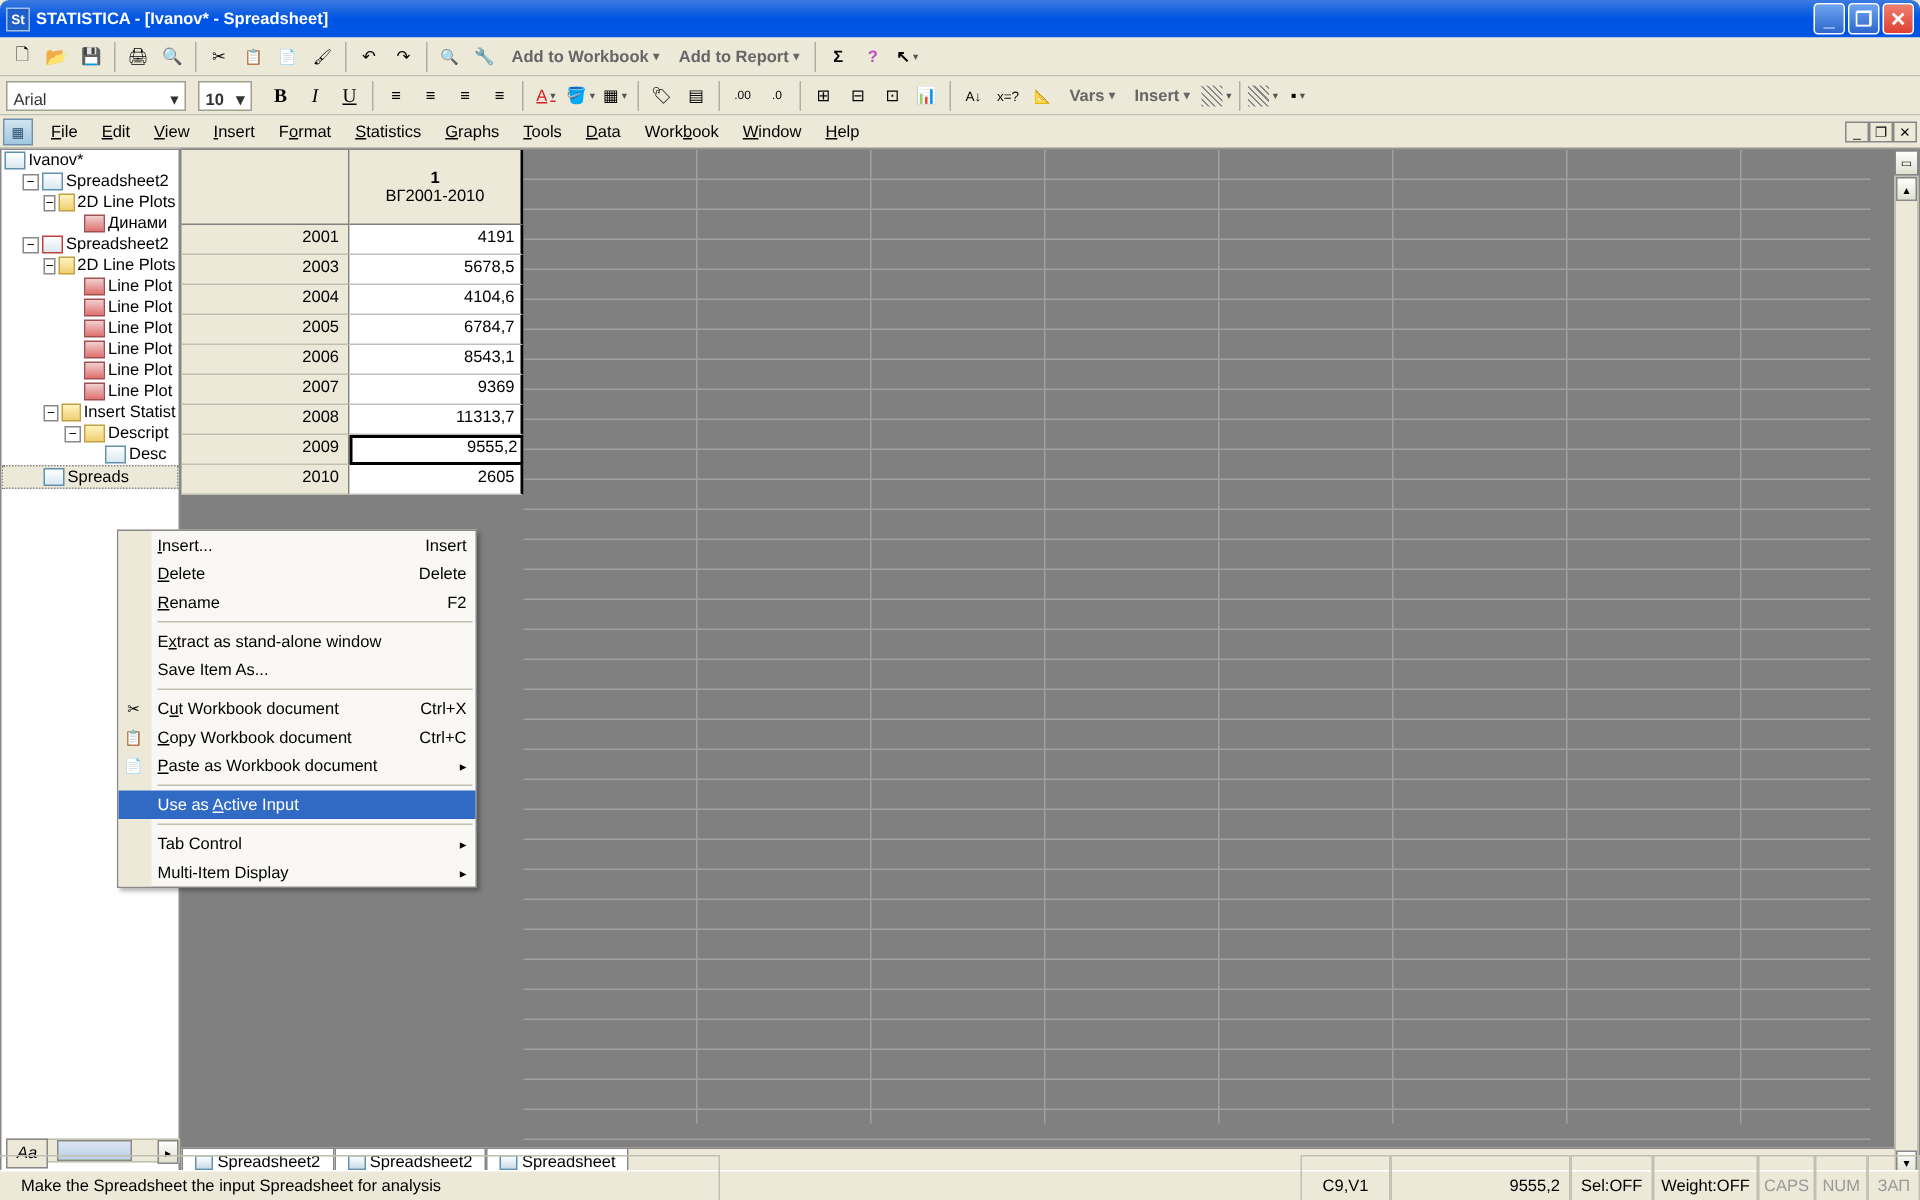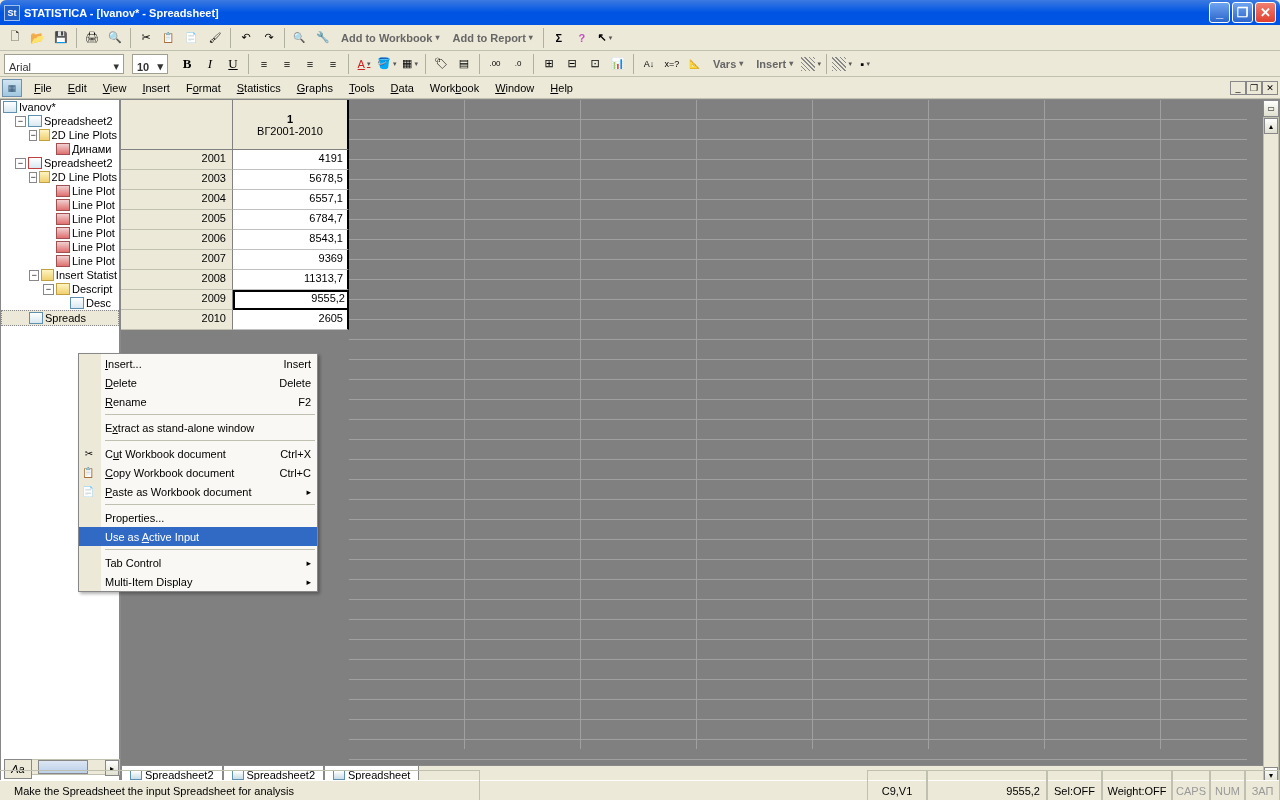--- a/index.html
+++ b/index.html
@@ -358,21 +358,21 @@
         <div class="sheet-row">
           <div class="row-hdr">2001</div>
           <div class="cell">4191</div>
         </div>
         <div class="sheet-row">
           <div class="row-hdr">2003</div>
           <div class="cell">5678,5</div>
         </div>
         <div class="sheet-row">
           <div class="row-hdr">2004</div>
-          <div class="cell">6557,1</div>
+          <div class="cell">4104,6</div>
         </div>
         <div class="sheet-row">
           <div class="row-hdr">2005</div>
           <div class="cell">6784,7</div>
         </div>
         <div class="sheet-row">
           <div class="row-hdr">2006</div>
           <div class="cell">8543,1</div>
         </div>
         <div class="sheet-row">
@@ -435,40 +435,40 @@
       <span class="shortcut">Delete</span>
     </div>
   <div class="cm-item">
       <span><u>R</u>ename</span>
       <span class="shortcut">F2</span>
     </div>
   <div class="cm-sep"></div>
   <div class="cm-item">
       <span>E<u>x</u>tract as stand-alone window</span>
     </div>
+  <div class="cm-item">
+      <span>Save Item As...</span>
+    </div>
   <div class="cm-sep"></div>
   <div class="cm-item">
       <span class="cmicon">✂</span>
       <span>C<u>u</u>t Workbook document</span>
       <span class="shortcut">Ctrl+X</span>
     </div>
   <div class="cm-item">
       <span class="cmicon">📋</span>
       <span><u>C</u>opy Workbook document</span>
       <span class="shortcut">Ctrl+C</span>
     </div>
   <div class="cm-item">
       <span class="cmicon">📄</span>
       <span><u>P</u>aste as Workbook document</span>
       <span class="arrow">▸</span>
     </div>
   <div class="cm-sep"></div>
-  <div class="cm-item">
-      <span>Properties...</span>
-    </div>
   <div class="cm-item sel">
       <span>Use as <u>A</u>ctive Input</span>
     </div>
   <div class="cm-sep"></div>
   <div class="cm-item">
       <span>Tab Control</span>
       <span class="arrow">▸</span>
     </div>
   <div class="cm-item">
       <span>Multi-Item Display</span>

